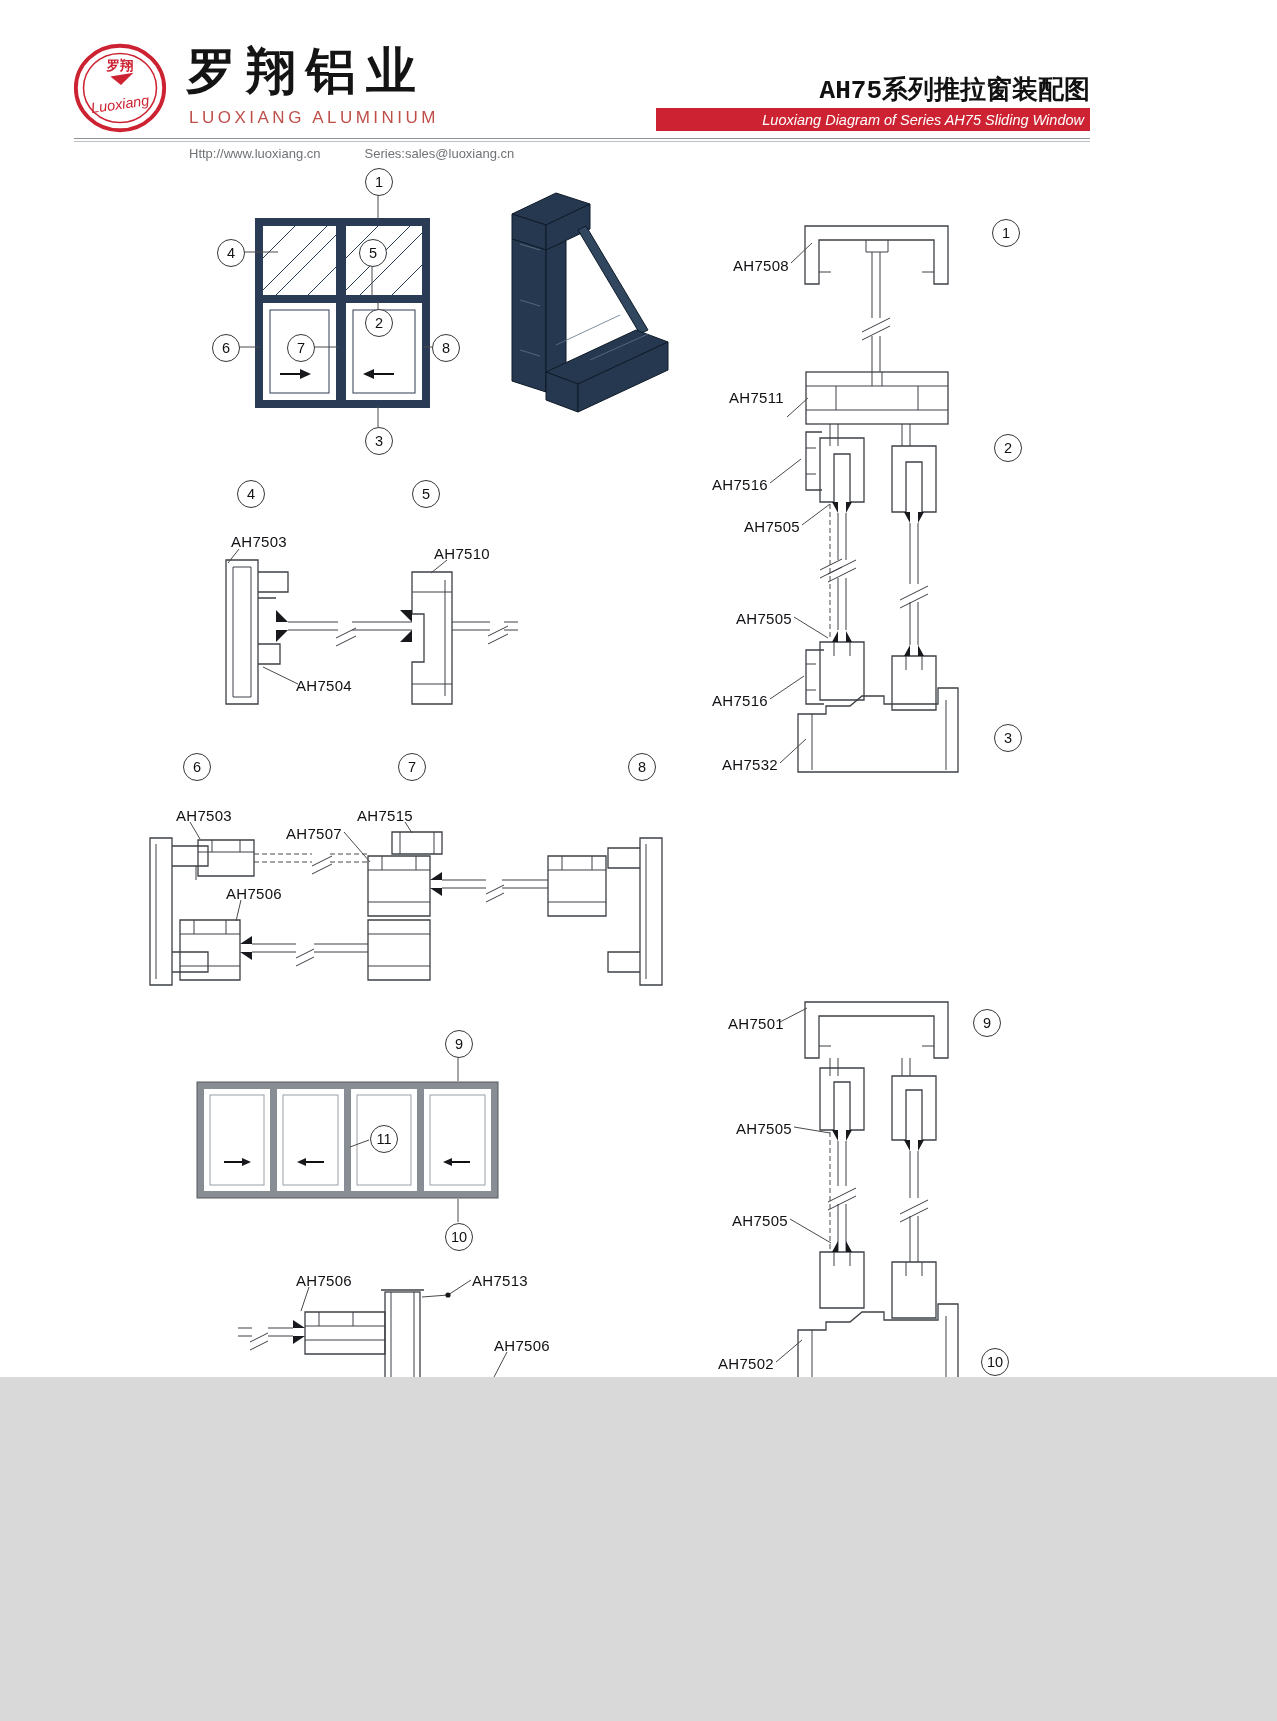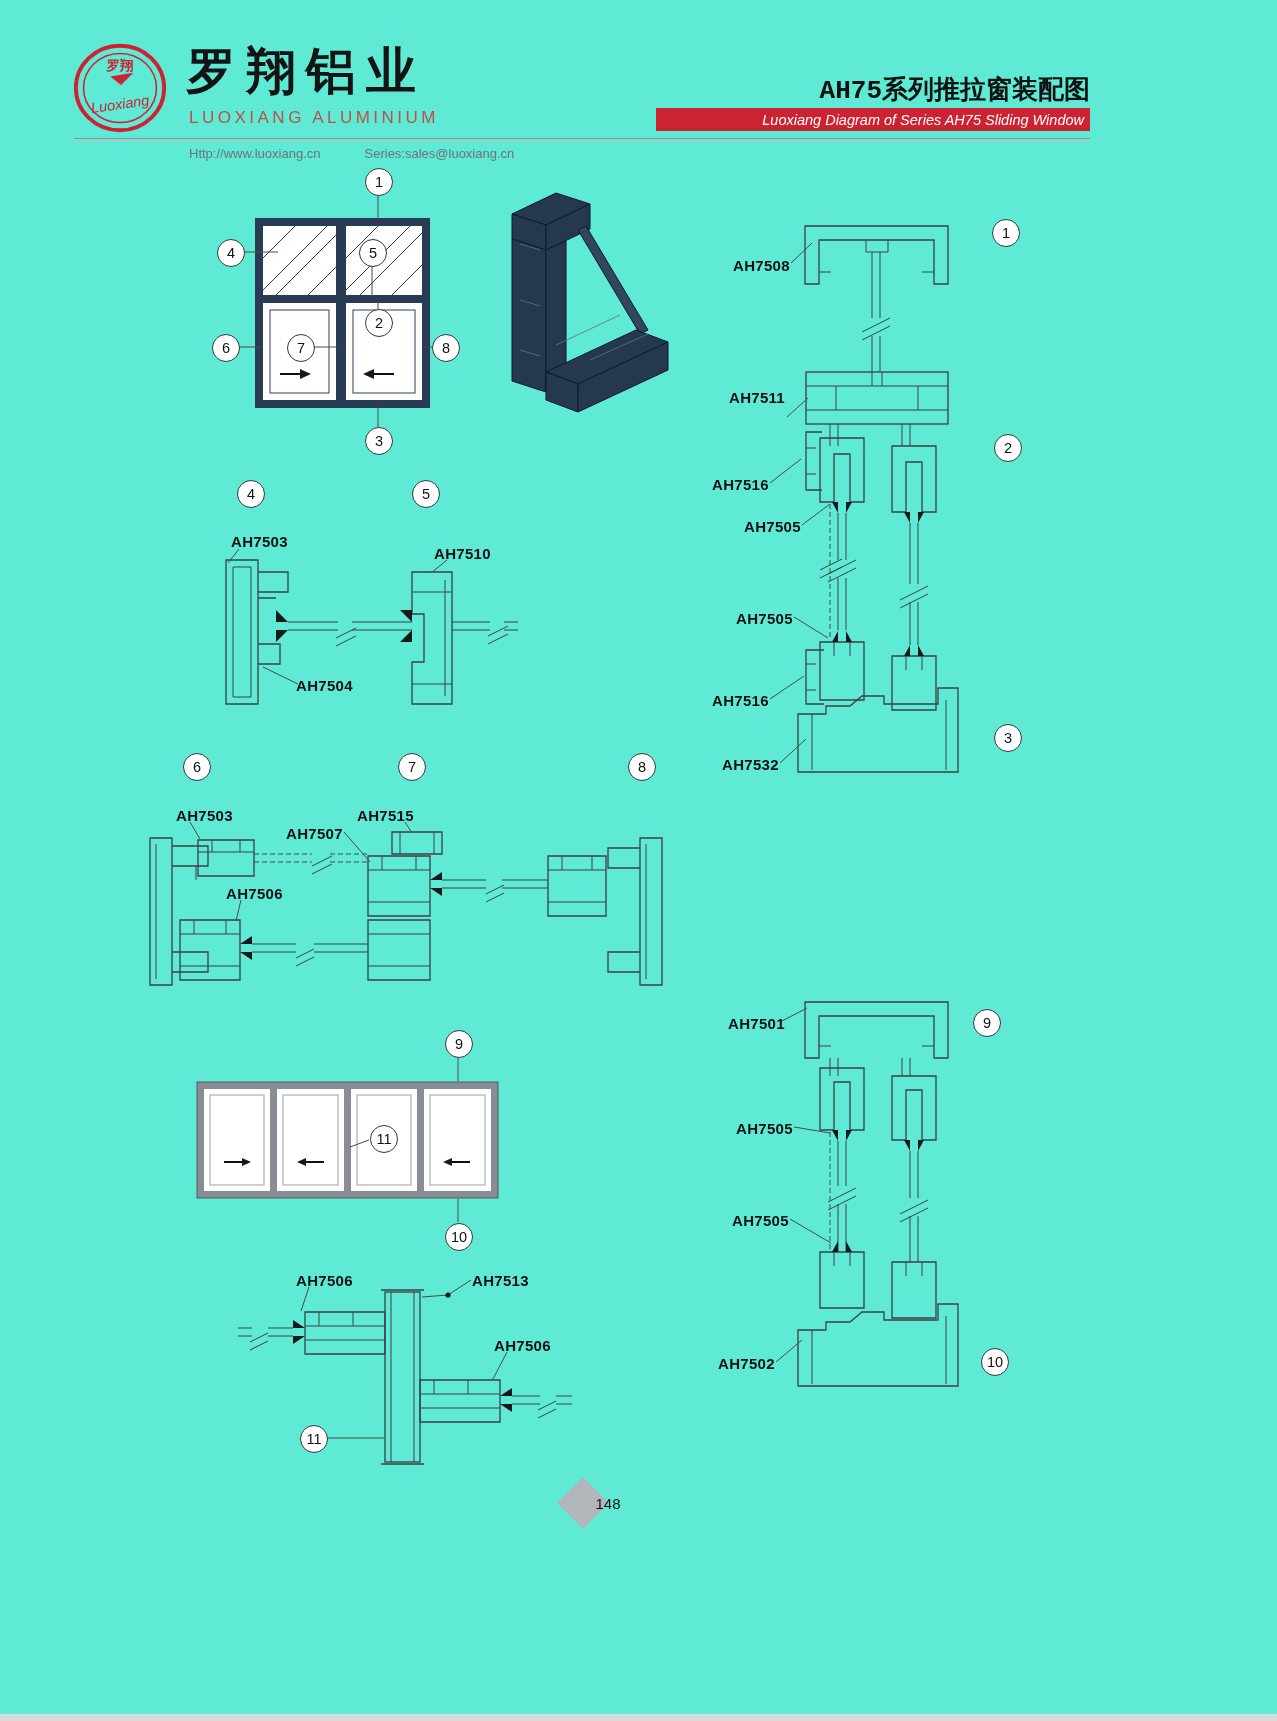--- a/index.html
+++ b/index.html
@@ -1,31 +1,31 @@
 <!DOCTYPE html>
 <html><head>
 <meta charset="utf-8">
 <style>
   html,body{margin:0;padding:0;background:#d9d9d9;}
-  .page{position:relative;width:1277px;height:1714px;background:#5eead4;overflow:hidden;
+  .page{position:relative;width:1277px;height:1377px;background:#ffffff;overflow:hidden;
         font-family:"Liberation Sans",sans-serif;color:#111;}
   .art{position:absolute;left:0;top:0;}
   .art .ln{stroke:#3c4046;fill:none;stroke-width:1.3;}
   .art .thin{stroke:#3c4046;fill:none;stroke-width:1;}
   .art .ldr{stroke:#4a4a4a;fill:none;stroke-width:1;}
   .art .dash{stroke:#4a4a4a;fill:none;stroke-width:1;stroke-dasharray:5 3;}
   .art .blk{fill:#17191c;stroke:none;}
   .art .navyhatch{stroke:#2a3c55;stroke-width:1;fill:none;}
   .art .iso{fill:#253850;stroke:#0f1a28;stroke-width:1;}
   .art .isodet{stroke:#5d7288;stroke-width:0.8;fill:none;}
   .callout{position:absolute;width:26px;height:26px;margin-left:-13px;margin-top:-13px;
            border:1.5px solid #34373c;border-radius:50%;background:#fff;
            display:flex;align-items:center;justify-content:center;
            font-size:14.5px;color:#111;z-index:5;}
-  .plabel{position:absolute;font-size:15px;color:#101114;letter-spacing:.3px;white-space:nowrap;z-index:5;font-weight:bold;}
+  .plabel{position:absolute;font-size:15px;color:#101114;letter-spacing:.3px;white-space:nowrap;z-index:5;}
   .logo{position:absolute;left:72px;top:38px;width:96px;height:100px;}
   .company-cn{position:absolute;left:186px;top:38px;font-size:50px;font-weight:bold;
               letter-spacing:10px;color:#141414;font-family:"DejaVu Sans",sans-serif;}
   .company-en{position:absolute;left:189px;top:108px;font-size:17px;font-weight:normal;
               letter-spacing:3.5px;color:#bf4e49;}
   .title-cn{position:absolute;left:640px;top:72px;width:450px;text-align:right;
             font-size:26px;font-weight:bold;color:#111;font-family:Liberation Mono, monospace;}
   .red-bar{position:absolute;left:656px;top:108px;width:434px;height:23px;background:#cd2231;
            color:#fff;display:flex;align-items:center;justify-content:flex-end;
            padding-right:6px;box-sizing:border-box;font-size:14.5px;font-style:italic;}

